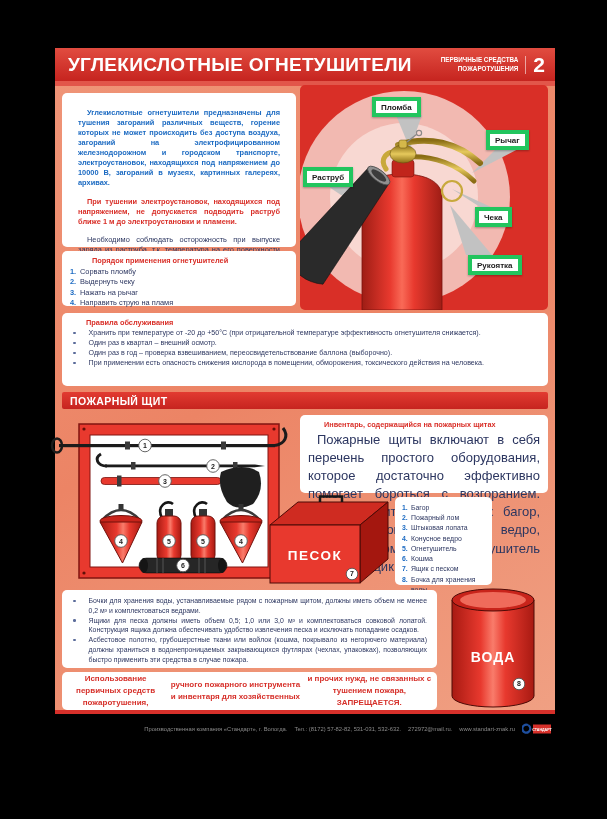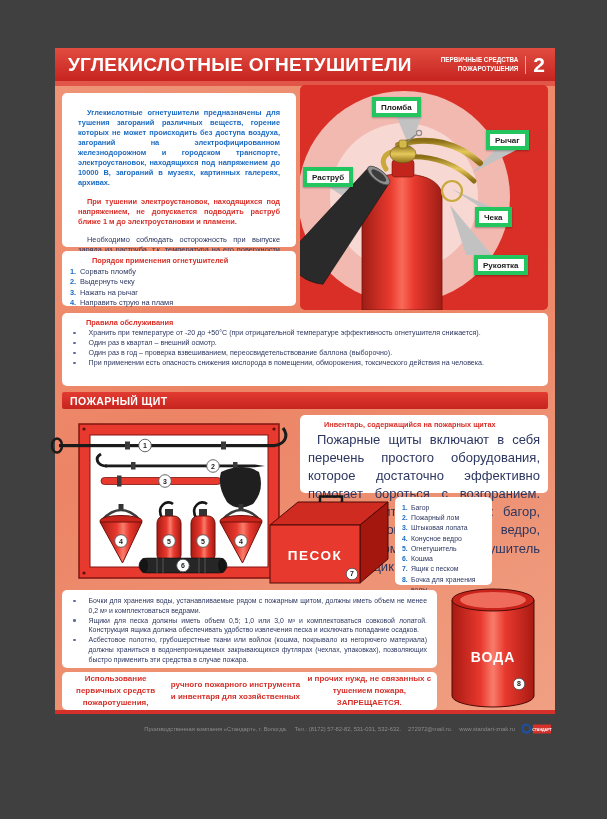--- a/index.html
+++ b/index.html
@@ -1,16 +1,16 @@
 <!DOCTYPE html>
 <html><head>
 <meta charset="utf-8">
 <style>
   html,body{margin:0;padding:0;background:#ffffff;}
-  .page{position:relative;width:607px;height:819px;background:#404040;overflow:hidden;
+  .page{position:relative;width:607px;height:819px;background:#000000;overflow:hidden;
         font-family:"Liberation Sans",sans-serif;-webkit-font-smoothing:antialiased;}
   .poster{position:absolute;left:55px;top:48px;width:500px;height:666px;}
 
   
   .hdr{position:absolute;left:0;top:0;width:500px;height:33px;
        background:linear-gradient(#e14c40,#c6241f);display:flex;align-items:center;}
   .hdr-title{color:#fff;font-weight:bold;font-size:19px;letter-spacing:.3px;padding-left:13px;white-space:nowrap;}
   .hdr-right{position:absolute;right:8px;top:0;height:33px;display:flex;align-items:center;gap:7px;}
   .hdr-series{color:#fff;font-weight:bold;font-size:6.3px;line-height:1.3;text-align:right;}
   .hdr-div{width:1px;height:18px;background:rgba(255,255,255,.55);}
@@ -159,21 +159,21 @@
             <rect x="99" y="55" width="8" height="8" rx="2" fill="#d4b84a" stroke="#6b5410" stroke-width="0.5"></rect>
             <path d="M107,57 L117,49" stroke="#8a8a8a" stroke-width="1.4"></path>
             <circle cx="119" cy="48" r="2.6" fill="none" stroke="#8a8a8a" stroke-width="1.2"></circle>
             <circle cx="152" cy="106" r="10" fill="none" stroke="#c8a93c" stroke-width="2.2"></circle>
           </g>
         </svg>
         <div class="dlabel" style="left:72px;top:12px;">Пломба</div>
         <div class="dlabel" style="left:186px;top:45px;">Рычаг</div>
         <div class="dlabel" style="left:3px;top:82px;">Раструб</div>
         <div class="dlabel" style="left:175px;top:122px;">Чека</div>
-        <div class="dlabel" style="left:174px;top:170px;">Рукоятка</div>
+        <div class="dlabel" style="left:168px;top:170px;">Рукоятка</div>
       </div>
 
       <div class="panel p-maint">
         <div class="maint-title">Правила обслуживания</div>
         <div class="brow">
             <span class="dot"></span>
             <span>Хранить при температуре от -20 до +50°С (при отрицательной температуре эффективность огнетушителя снижается).</span>
           </div>
         <div class="brow">
             <span class="dot"></span>

